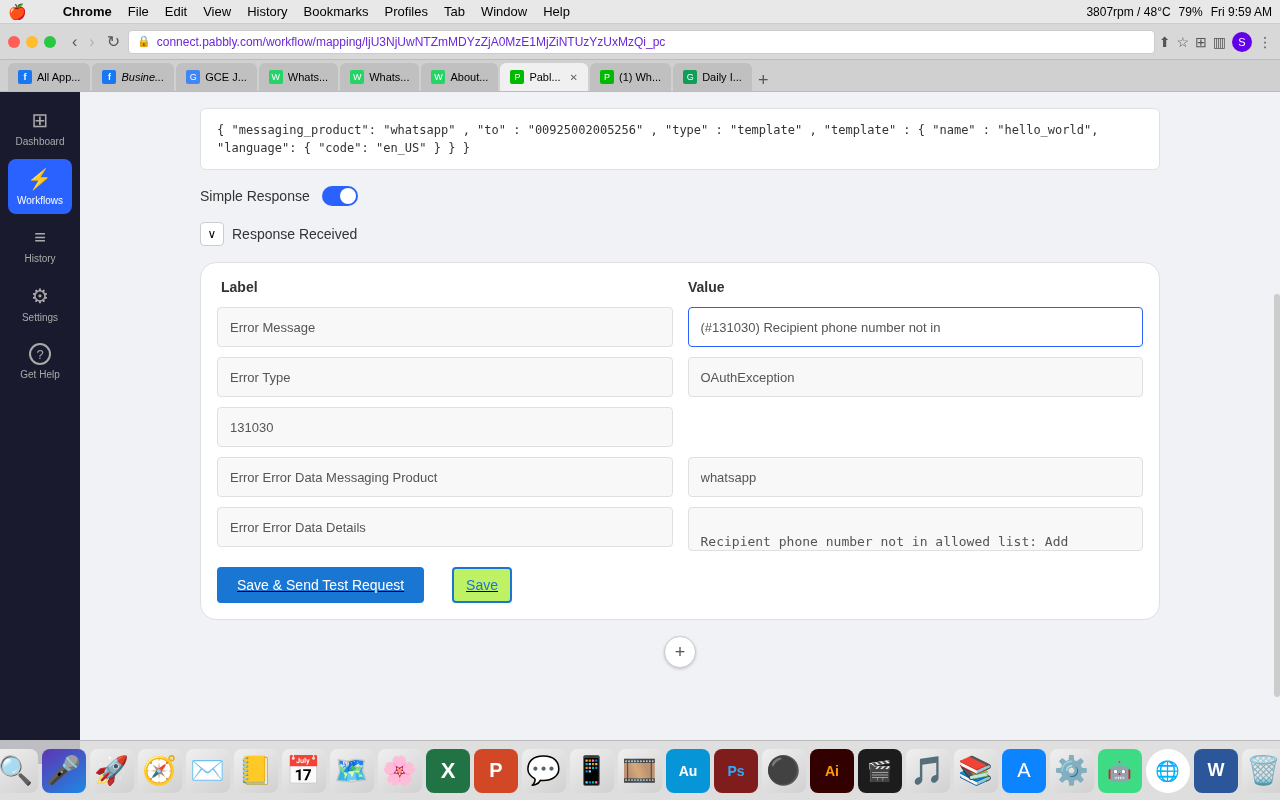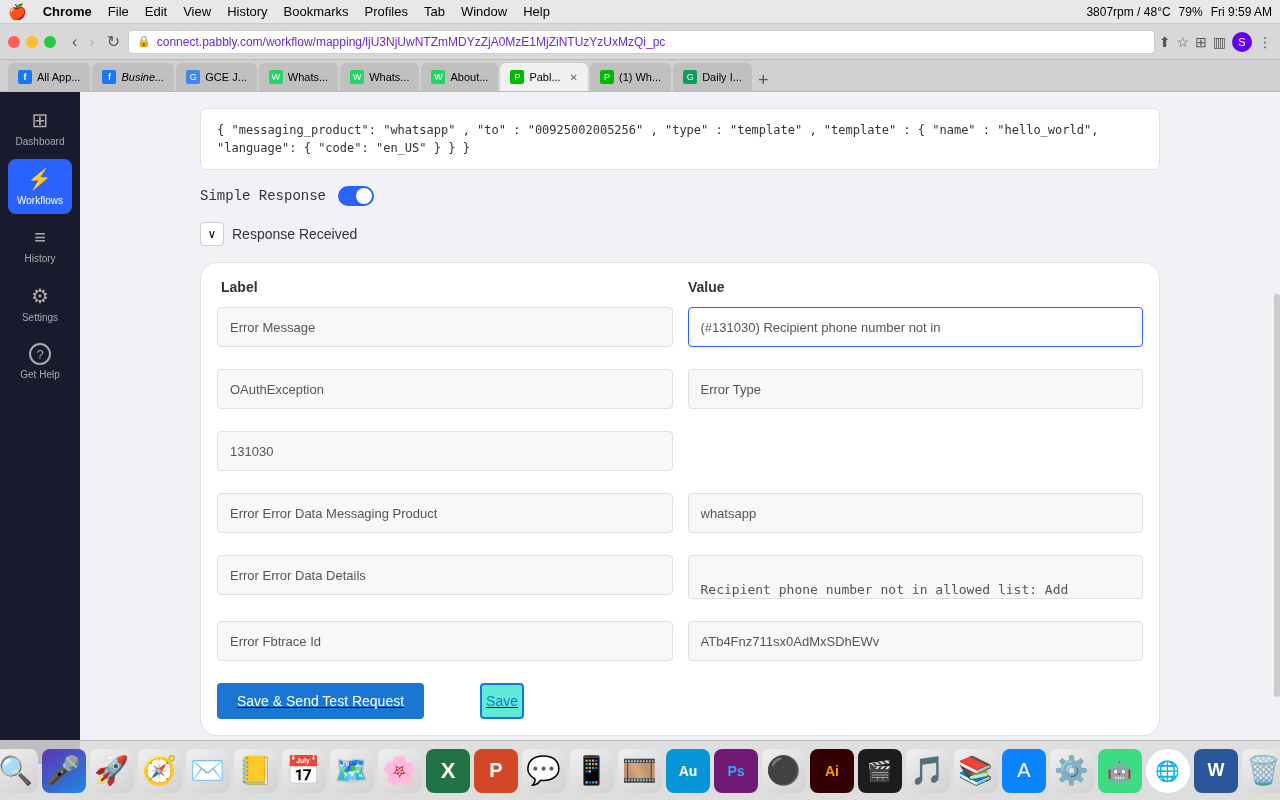--- a/index.html
+++ b/index.html
@@ -11,21 +11,21 @@
       background: #e8e8e8;
       display: flex;
       align-items: center;
       padding: 0 8px;
       font-size: 13px;
       gap: 16px;
       border-bottom: 1px solid #ccc;
     }
     .menu-bar .apple-icon { font-size: 15px; }
     .menu-bar .menu-item { cursor: pointer; font-weight: 500; }
-    .menu-bar .menu-item.bold { font-weight: 700; }
+    .menu-bar .menu-item.bold { font-weight: 700; margin-left: 20px; }
     .menu-bar .spacer { flex: 1; }
     .menu-bar .system-info { display: flex; align-items: center; gap: 8px; font-size: 12px; }
 
     
     .browser-chrome {
       height: 36px;
       background: #d8d8d8;
       display: flex;
       align-items: center;
       padding: 0 8px;
@@ -154,21 +154,21 @@
       line-height: 1.5;
     }
 
     
     .simple-response-row {
       display: flex;
       align-items: center;
       gap: 12px;
       margin-bottom: 16px;
     }
-    .simple-response-label { font-size: 14px; color: #333; font-family: Liberation Mono, monospace; }
+    .simple-response-label { font-size: 14px; color: #333; }
     .toggle {
       width: 36px;
       height: 20px;
       background: #2962ff;
       border-radius: 10px;
       position: relative;
       cursor: pointer;
     }
     .toggle::after {
       content: '';
@@ -220,21 +220,21 @@
     .fields-header-label {
       font-size: 14px;
       font-weight: 600;
       color: #333;
     }
 
     .field-row {
       display: grid;
       grid-template-columns: 1fr 1fr;
       gap: 15px;
-      margin-bottom: 22px;
+      margin-bottom: 10px;
     }
     .field-input {
       width: 100%;
       height: 40px;
       border: 1px solid #e0e0e0;
       border-radius: 4px;
       padding: 0 12px;
       font-size: 13px;
       color: #555;
       background: #f8f8f8;
@@ -264,29 +264,28 @@
       background: #1976d2;
       color: white;
       border: none;
       border-radius: 4px;
       padding: 10px 20px;
       font-size: 14px;
       cursor: pointer;
       font-weight: 500;
     }
     .btn-secondary {
-      background: #5eead4;
+      background: #bef264;
       color: #1976d2;
       border: 2px solid #1976d2;
       border-radius: 4px;
-      padding: 8px 4px;
+      padding: 8px 12px;
       font-size: 14px;
       cursor: pointer;
       font-weight: 500;
-      margin-left: 28px;
     }
 
     
     .add-step-container {
       display: flex;
       justify-content: center;
       padding: 16px;
     }
     .add-step-btn {
       width: 32px;
@@ -483,42 +482,38 @@
           <span class="fields-header-label">Label</span>
           <span class="fields-header-label">Value</span>
         </div>
 
         <div class="field-row">
           <input type="text" class="field-input" value="Error Message" readonly="" style="">
           <input type="text" class="field-input value-field highlighted" value="(#131030) Recipient phone number not in" style="">
         </div>
 
         <div class="field-row">
+          <input type="text" class="field-input" value="Error Type" readonly="" style="">
           <input type="text" class="field-input value-field" value="OAuthException" style="">
-          <input type="text" class="field-input" value="Error Type" readonly="" style="">
         </div>
 
         <div class="field-row">
           <input type="text" class="field-input value-field" value="131030" style="">
         </div>
 
         <div class="field-row">
           <input type="text" class="field-input" value="Error Error Data Messaging Product" readonly="" style="">
           <input type="text" class="field-input value-field" value="whatsapp" style="">
         </div>
 
         <div class="field-row">
           <input type="text" class="field-input" value="Error Error Data Details" readonly="" style="">
           <textarea class="field-input value-field multiline" style="">Recipient phone number not in allowed list: Add</textarea>
         </div>
 
-        <div class="field-row">
-          <input type="text" class="field-input" value="Error Fbtrace Id" readonly="" style="">
-          <input type="text" class="field-input value-field" value="ATb4Fnz711sx0AdMxSDhEWv" style="">
-        </div>
 
         <div class="buttons-row">
           <button class="btn-primary">Save &amp; Send Test Request</button>
           <button class="btn-secondary">Save</button>
         </div>
       </div>
 
       <div class="add-step-container">
         <div class="add-step-btn">+</div>
       </div>
@@ -539,21 +534,21 @@
   <div class="dock-item">📒</div>
   <div class="dock-item">📅</div>
   <div class="dock-item">🗺️</div>
   <div class="dock-item">🌸</div>
   <div class="dock-item" style="background:#217346;color:white;font-size:22px;font-weight:bold;">X</div>
   <div class="dock-item" style="background:#d24726;color:white;font-size:20px;font-weight:bold;">P</div>
   <div class="dock-item">💬</div>
   <div class="dock-item">📱</div>
   <div class="dock-item">🎞️</div>
   <div class="dock-item" style="background:#0696d7;color:white;font-size:14px;font-weight:bold;">Au</div>
-  <div class="dock-item" style="background:#701a75;color:#31a8ff;font-size:14px;font-weight:bold;">Ps</div>
+  <div class="dock-item" style="background:#7f1d1d;color:#31a8ff;font-size:14px;font-weight:bold;">Ps</div>
   <div class="dock-item">⚫</div>
   <div class="dock-item" style="background:#330000;color:#ff9a00;font-size:14px;font-weight:bold;">Ai</div>
   <div class="dock-item" style="background:#1c1c1c;color:white;font-size:20px;">🎬</div>
   <div class="dock-item">🎵</div>
   <div class="dock-item">📚</div>
   <div class="dock-item" style="background:#0d84ff;color:white;font-size:20px;">A</div>
   <div class="dock-item">⚙️</div>
   <div class="dock-item" style="background:#3ddc84;color:white;font-size:20px;">🤖</div>
   <div class="dock-item" style="background:white;border-radius:50%;font-size:20px;">🌐</div>
   <div class="dock-item" style="background:#2b579a;color:white;font-size:18px;font-weight:bold;">W</div>

